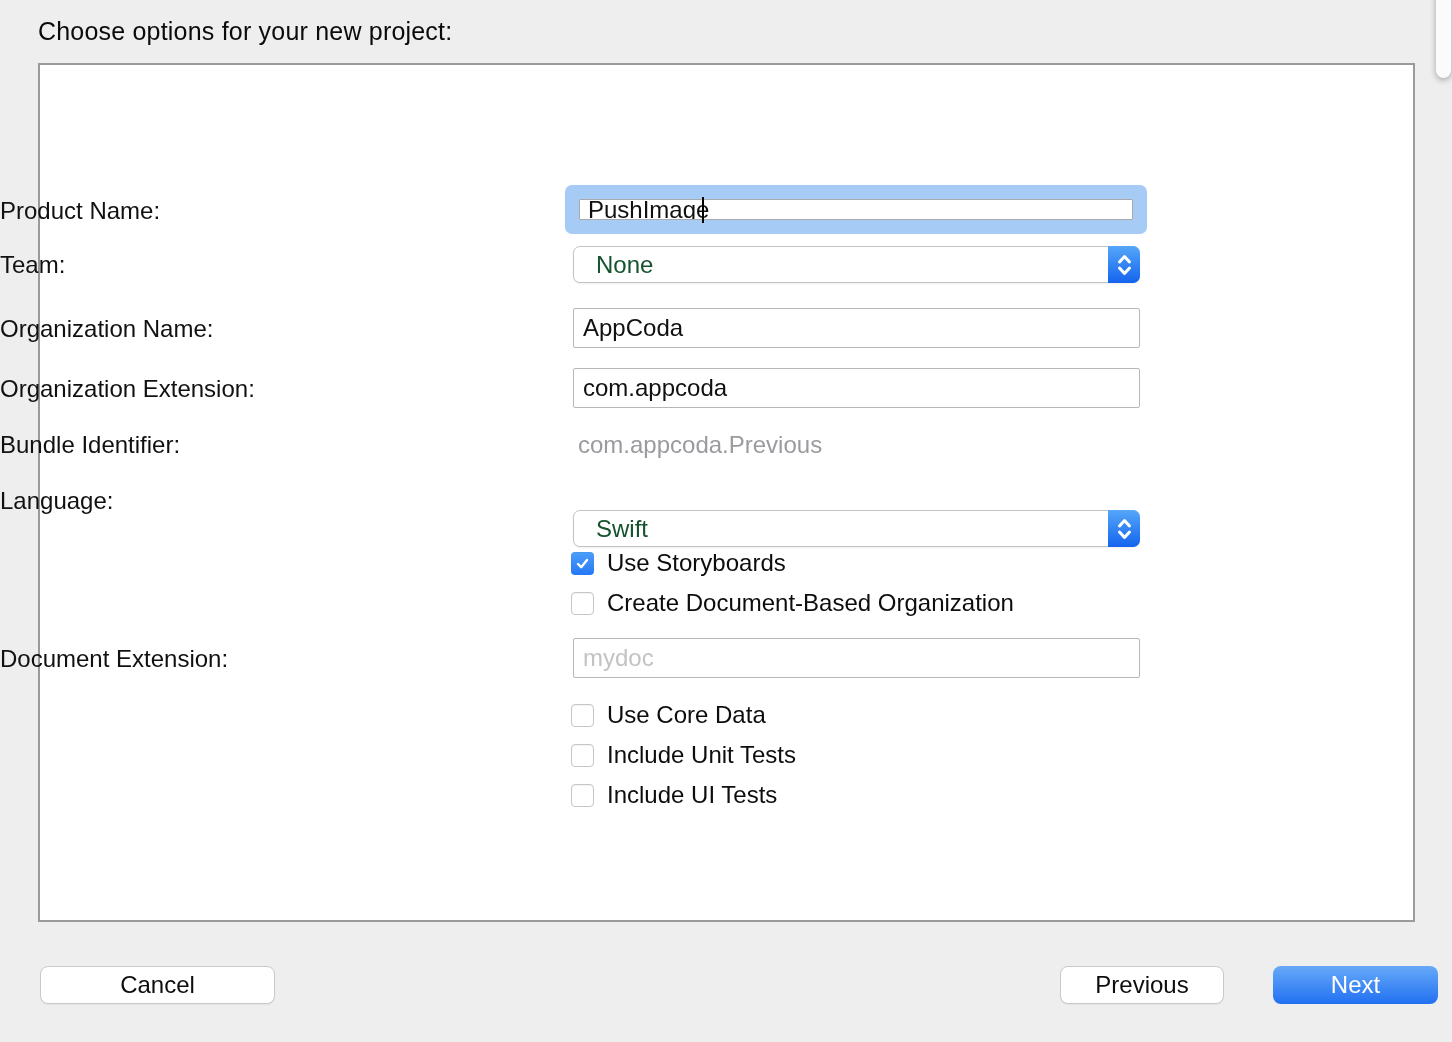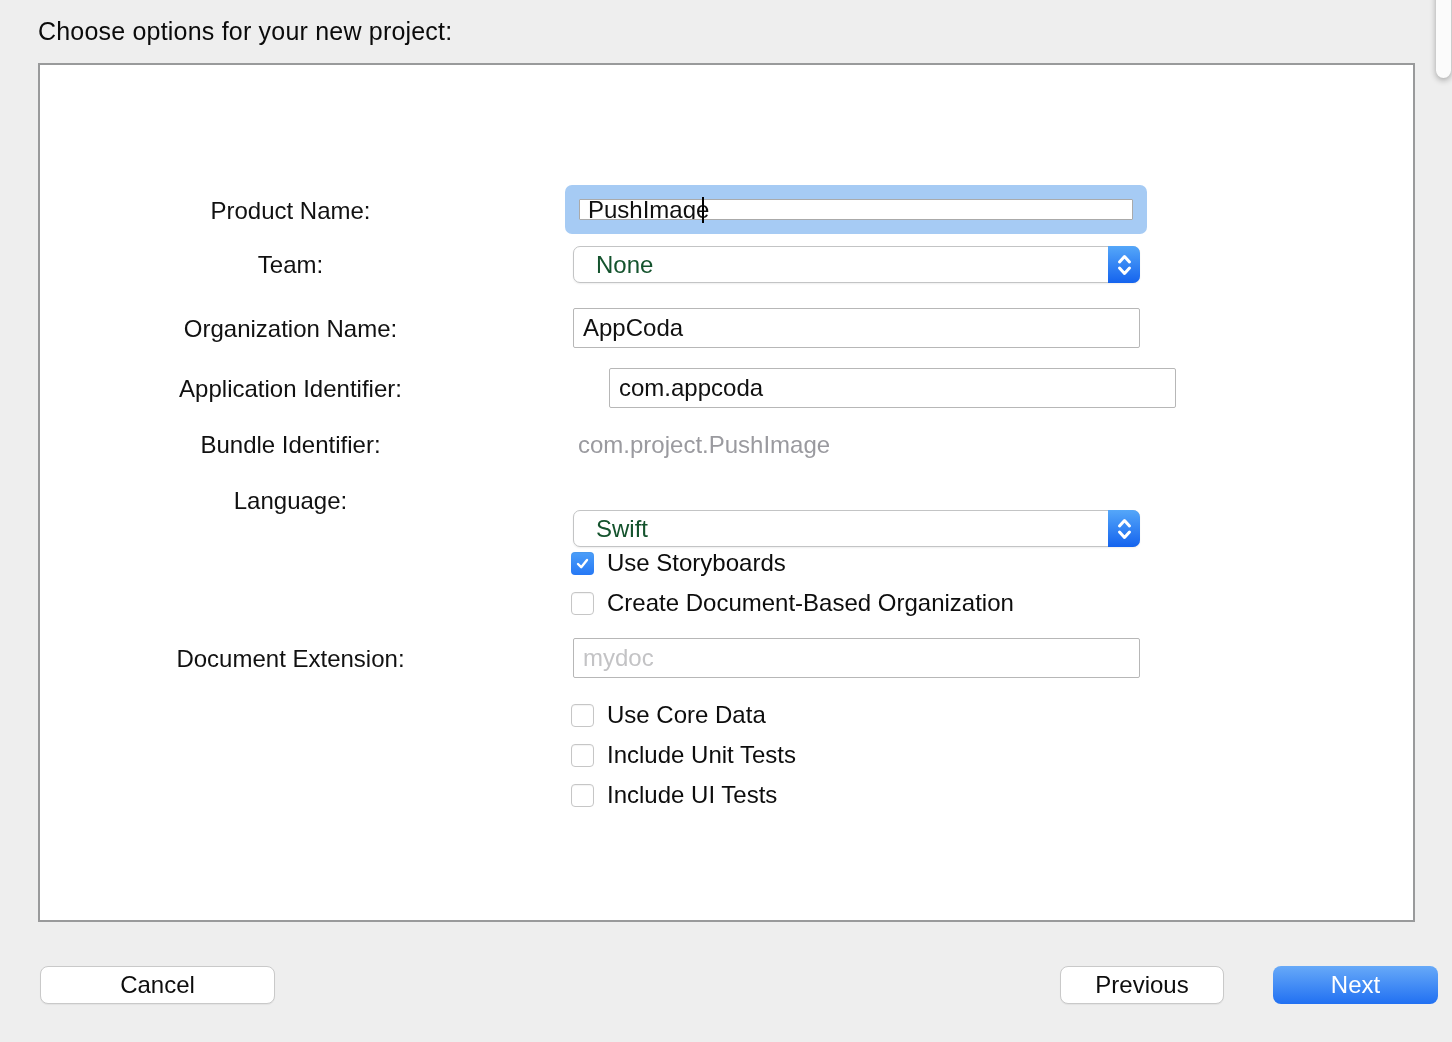--- a/index.html
+++ b/index.html
@@ -11,22 +11,22 @@
   }
   .title{
     position:absolute;left:38px;top:17px;
     font-size:25px;letter-spacing:.2px;color:#0b0b0b;
   }
   .panel{
     position:absolute;left:38px;top:63px;width:1377px;height:859px;
     background:#ffffff;border:2px solid #999a9b;box-sizing:border-box;
   }
   .row-label{
-    position:absolute;left:0;width:557px;text-align:center;
-    font-size:24px;line-height:30px;color:#111;margin-left:12px;
+    position:absolute;left:0;width:557px;text-align:left;
+    font-size:24px;line-height:30px;color:#111;
   }
   
   .focus-ring{
     position:absolute;left:565px;top:185px;width:582px;height:49px;
     background:#a6cbf4;border-radius:7px;box-sizing:border-box;padding:14px;
   }
   .focus-ring input{
     width:100%;height:100%;box-sizing:border-box;
     border:1px solid #aaaaaa;border-radius:1px;background:#fff;
     font-family:"Liberation Sans", sans-serif;font-size:24px;color:#101010;
@@ -108,25 +108,25 @@
     <svg width="17" height="26" viewBox="0 0 17 26">
       <path d="M3.5 10 L8.5 4.5 L13.5 10" stroke="#ffffff" stroke-width="3" fill="none" stroke-linecap="round" stroke-linejoin="round"></path>
       <path d="M3.5 16 L8.5 21.5 L13.5 16" stroke="#ffffff" stroke-width="3" fill="none" stroke-linecap="round" stroke-linejoin="round"></path>
     </svg>
   </span>
 </div>
 
 <div class="row-label" style="top:314px">Organization Name:</div>
 <input type="text" class="text-input" style="top: 308px;" value="AppCoda">
 
-<div class="row-label" style="top:374px">Application Identifier:</div>
-<input type="text" class="text-input" style="top: 368px; margin-left: 36px;" value="com.appcoda">
+<div class="row-label" style="top:374px">Organization Extension:</div>
+<input type="text" class="text-input" style="top: 368px;" value="com.appcoda">
 
 <div class="row-label" style="top:430px">Bundle Identifier:</div>
-<div class="static-value" style="top:430px">com.project.PushImage</div>
+<div class="static-value" style="top:430px">com.appcoda.Previous</div>
 
 <div class="row-label" style="top:486px">Language:</div>
 <div class="select" style="top:510px">
   <span class="value">Swift</span>
   <span class="stepper">
     <svg width="17" height="26" viewBox="0 0 17 26">
       <path d="M3.5 10 L8.5 4.5 L13.5 10" stroke="#ffffff" stroke-width="3" fill="none" stroke-linecap="round" stroke-linejoin="round"></path>
       <path d="M3.5 16 L8.5 21.5 L13.5 16" stroke="#ffffff" stroke-width="3" fill="none" stroke-linecap="round" stroke-linejoin="round"></path>
     </svg>
   </span>

